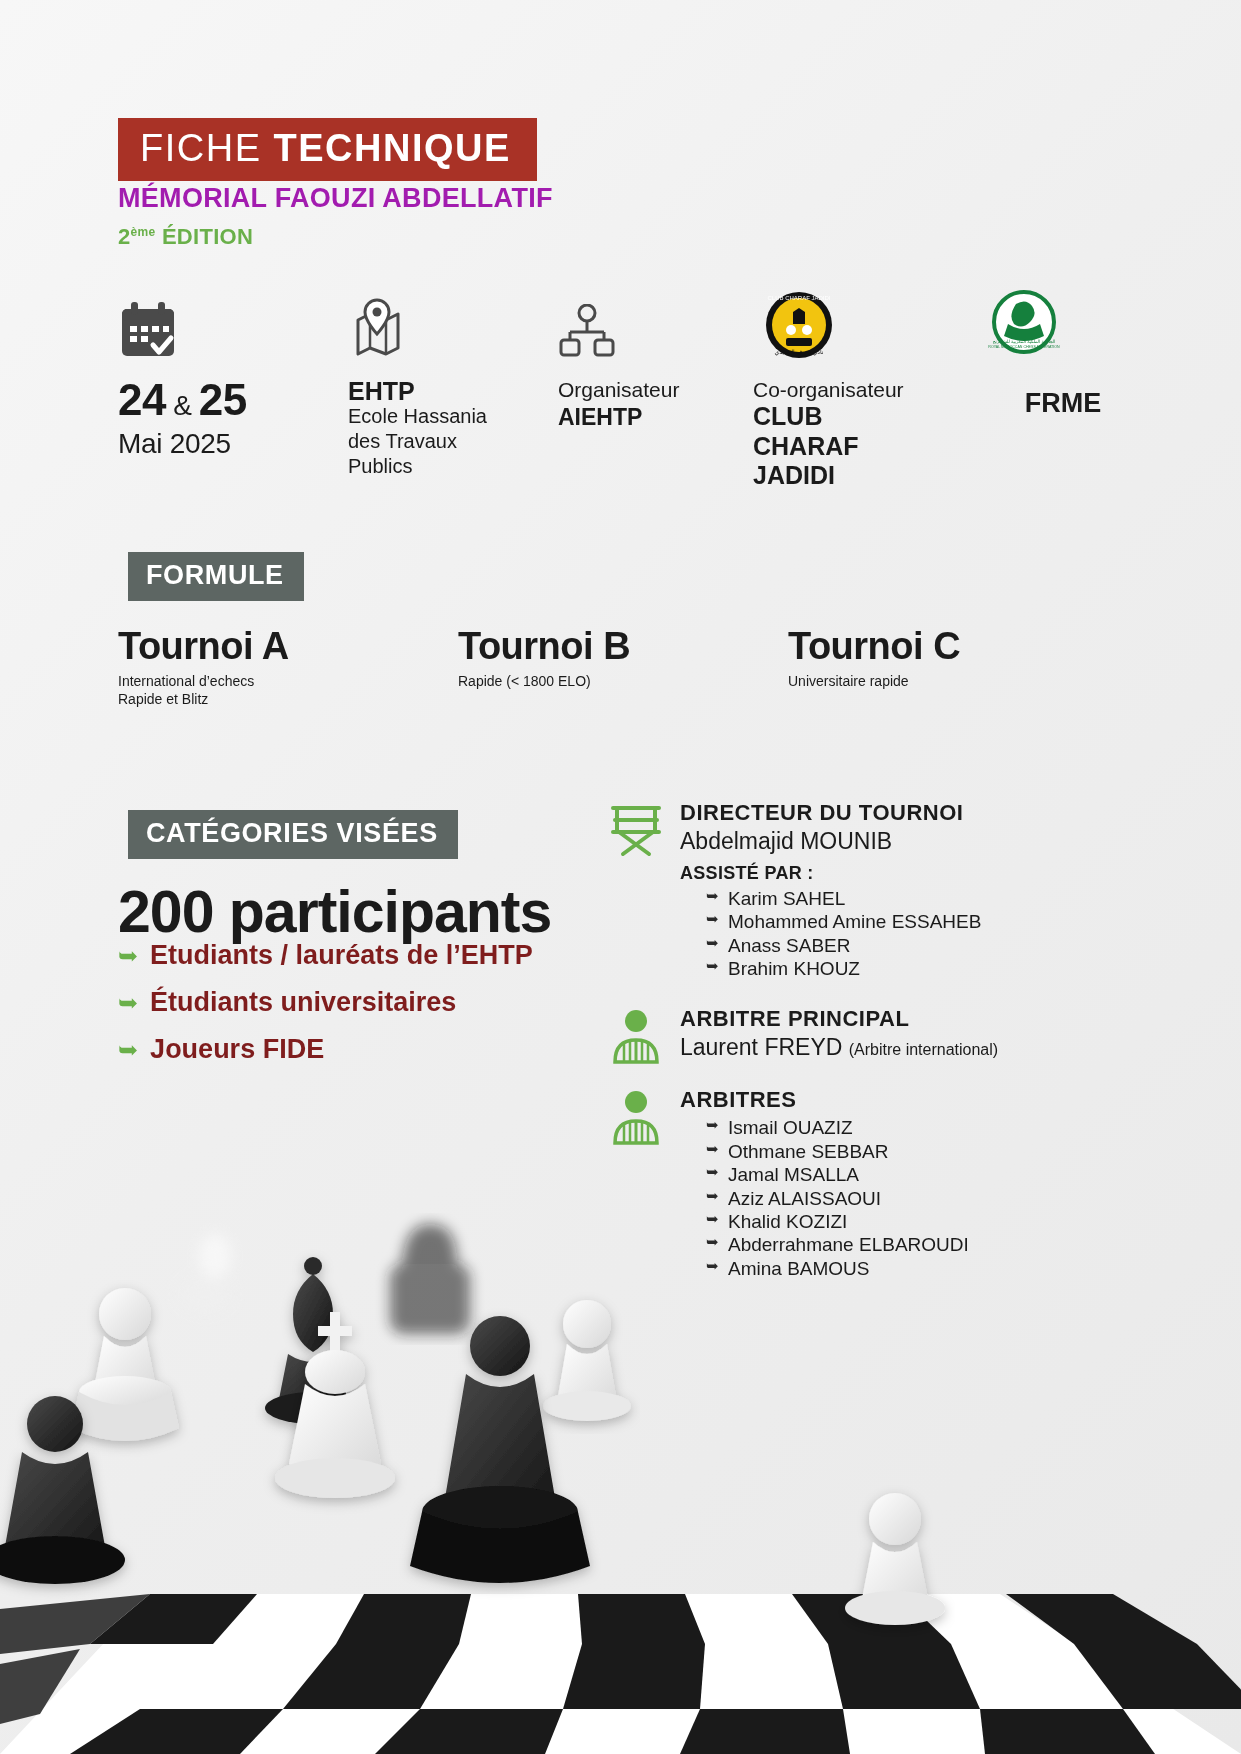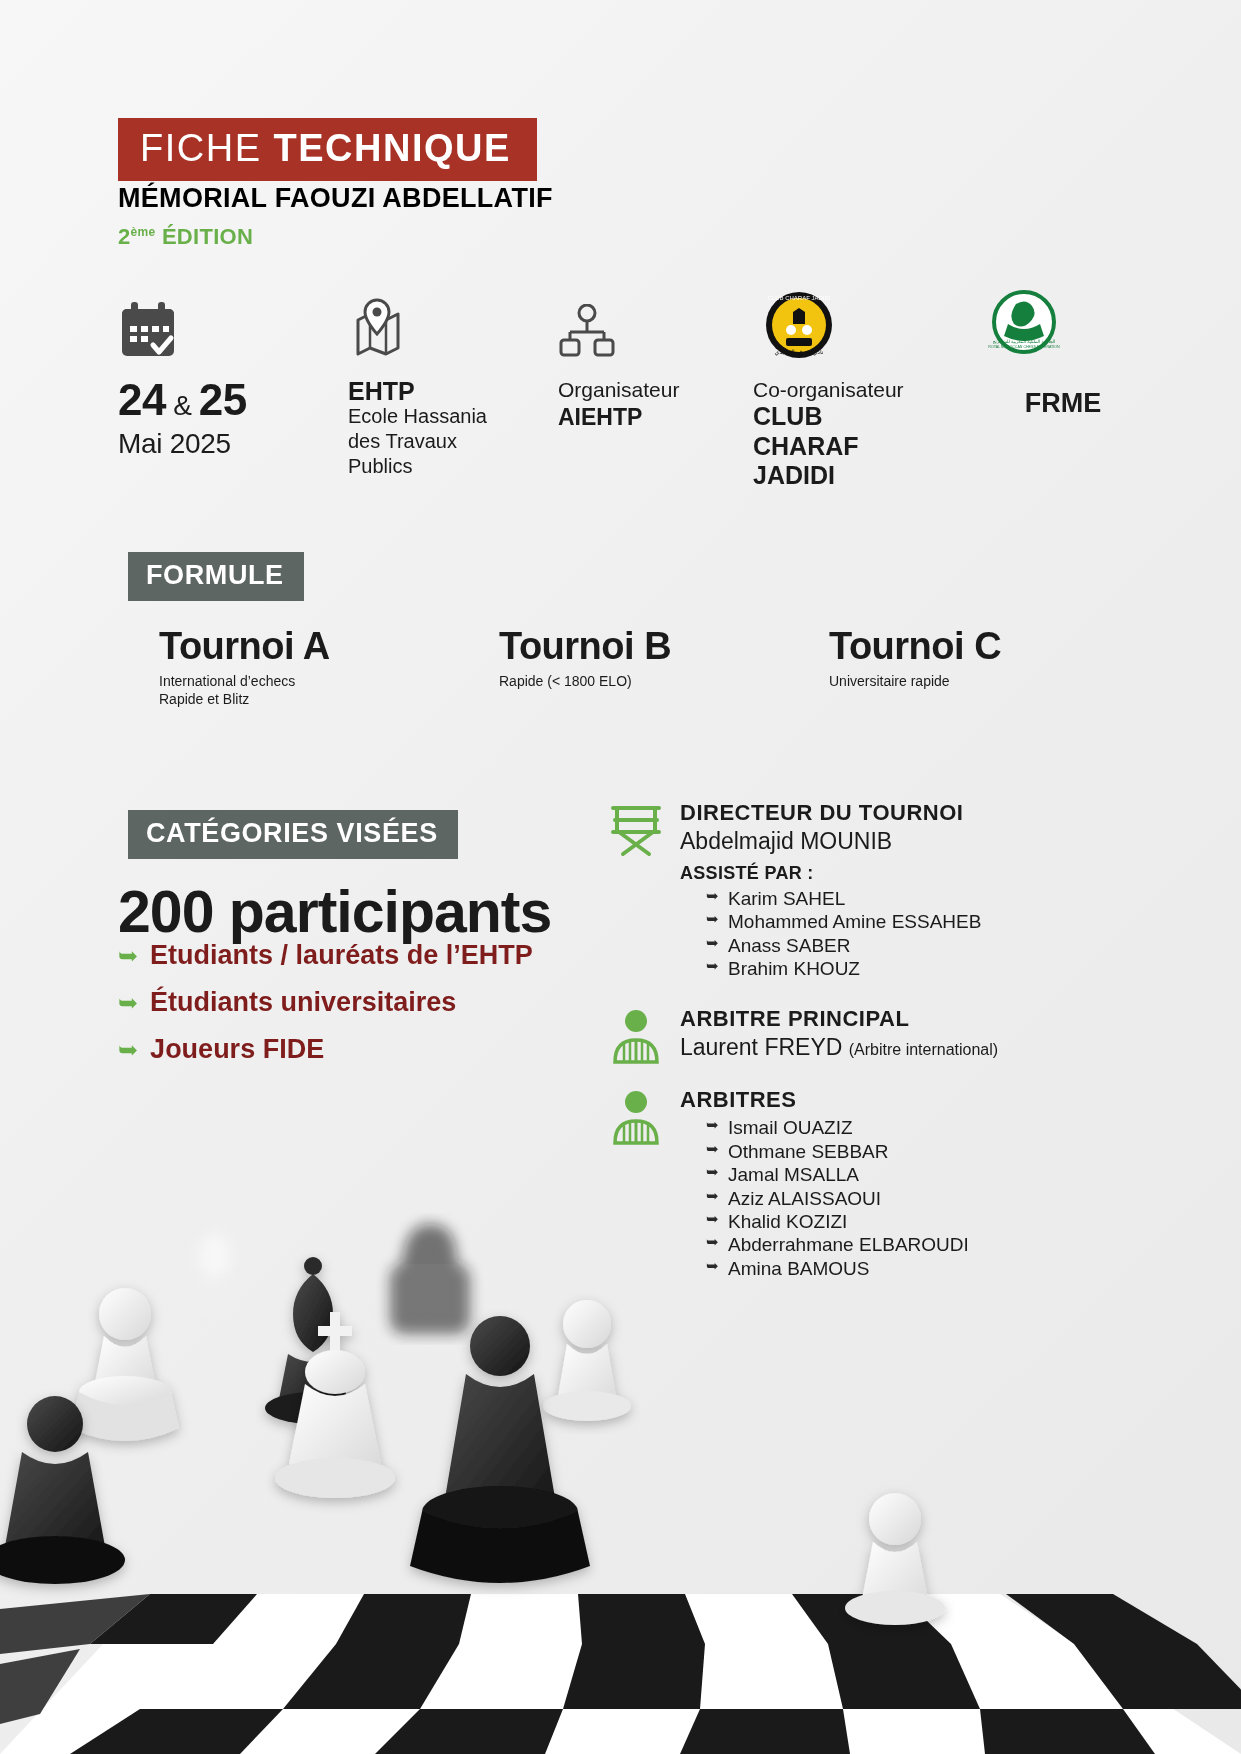--- a/index.html
+++ b/index.html
@@ -25,21 +25,21 @@
     background: #a93226;
     padding: 9px 26px 11px 22px;
     display: inline-block;
   }
   .title-band span { color: #ffffff; font-size: 38px; letter-spacing: 1.5px; }
   .t-light { font-weight: 300; }
   .t-bold { font-weight: 700; }
 
   .subtitle {
     position: absolute; left: 118px; top: 183px;
-    font-size: 27px; font-weight: 700; letter-spacing: .3px; color: #000000;
+    font-size: 27px; font-weight: 700; letter-spacing: .3px; color: #a21caf;
   }
   .edition {
     position: absolute; left: 118px; top: 224px;
     font-size: 22px; font-weight: 700; color: #6ab04a; letter-spacing: .3px;
   }
   .edition sup { font-size: 12px; }
 
   
   .info-row { position: absolute; left: 118px; top: 290px; width: 1010px; height: 200px; }
   .info-block { position: absolute; top: 0; }
@@ -59,21 +59,21 @@
 
   
   .tag {
     display: inline-block; background: #5d6663; color: #fff;
     font-size: 27px; font-weight: 700; letter-spacing: .6px;
     padding: 8px 20px 10px 18px;
   }
 
   .formule-wrap { position: absolute; left: 128px; top: 552px; }
   .tournois { position: absolute; left: 118px; top: 625px; width: 1010px; }
-  .tournoi { position: absolute; top: 0; margin-left: 41px; }
+  .tournoi { position: absolute; top: 0; }
   .tn-title { font-size: 38px; font-weight: 700; letter-spacing: -.5px; }
   .tn-sub { font-size: 14px; font-weight: 400; line-height: 1.3; margin-top: 4px; }
 
   
   .cat-wrap { position: absolute; left: 128px; top: 810px; }
   .cat-count { position: absolute; left: 118px; top: 878px; font-size: 59px; font-weight: 700; letter-spacing: -1px; text-align: right; }
   .cat-list { position: absolute; left: 118px; top: 940px; width: 430px; }
   .cat-item { display: flex; align-items: flex-start; margin-bottom: 16px; }
   .cat-arrow { color: #6ab04a; font-size: 24px; line-height: 1; margin-right: 12px; margin-top: 4px; }
   .cat-text { color: #7f1d1d; font-size: 27px; font-weight: 700; line-height: 1.15; }

